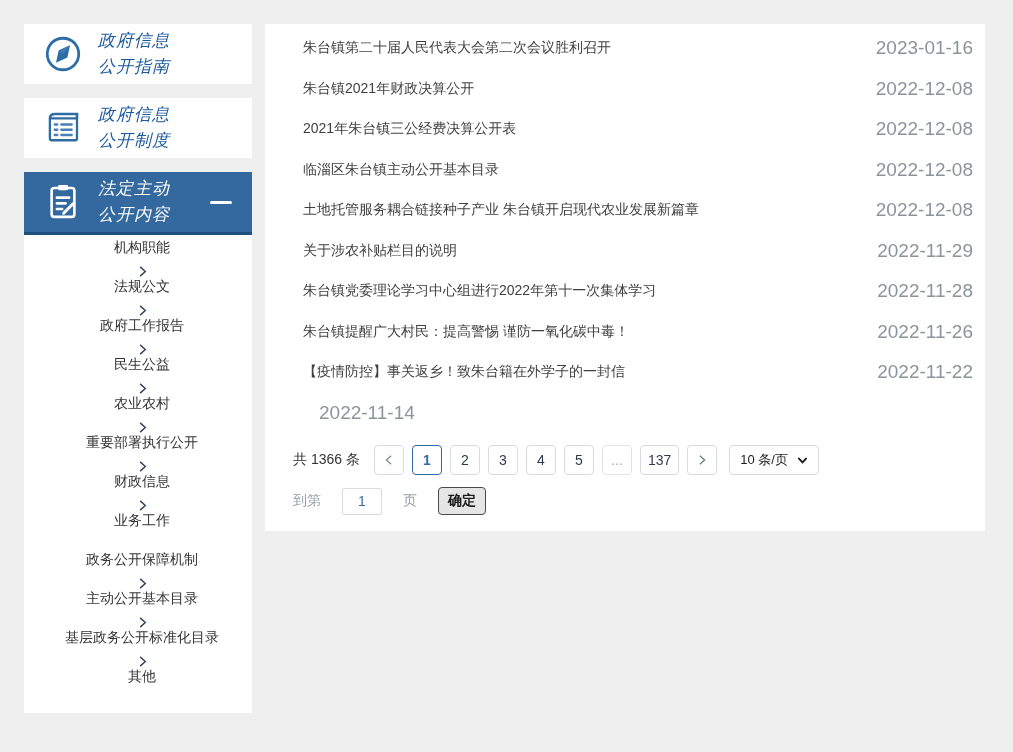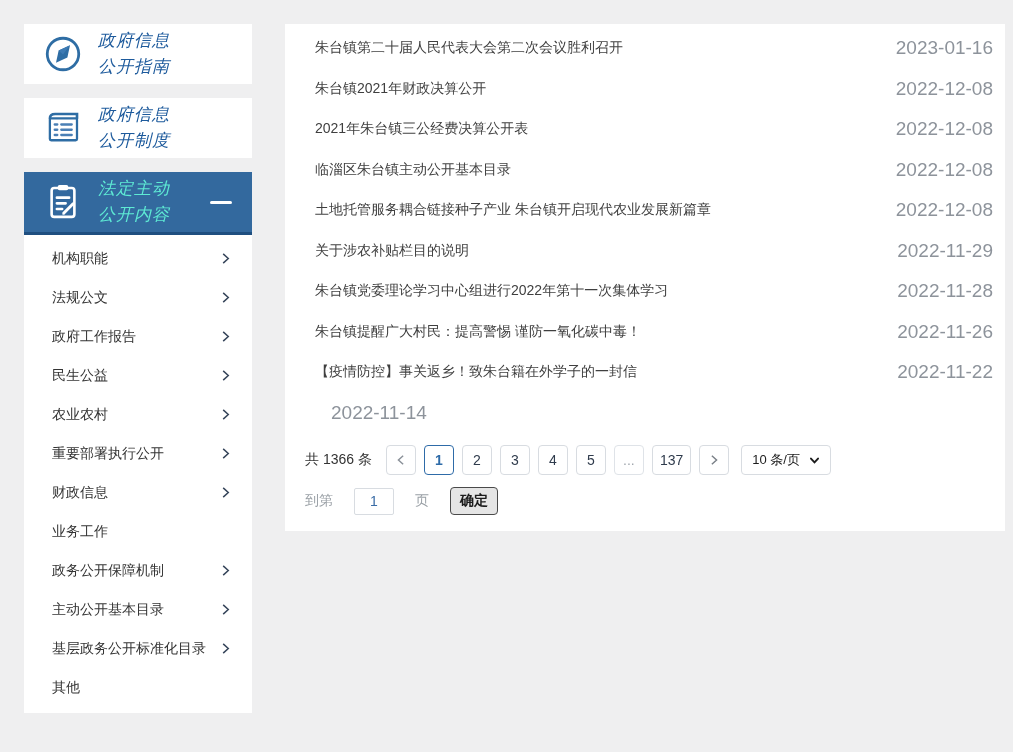--- a/index.html
+++ b/index.html
@@ -12,32 +12,32 @@
 
   
   .sidebar { position:absolute; left:24px; top:24px; width:228px; }
   .side-block {
     background:#ffffff; height:60px; margin-bottom:14px;
     display:flex; align-items:center; padding:0 8px 0 18px; cursor:pointer;
   }
   .side-block .blk-icon { width:42px; height:42px; flex:0 0 42px; margin-right:14px; display:flex; align-items:center; justify-content:center; }
   .side-block .labels { font-size:17px; line-height:26px; color:#1d5a9c; font-weight:500; letter-spacing:1px;font-style:italic; }
   .side-block.active { background:#33699e; border-bottom:3px solid #1f4f80; height:63px; margin-bottom:0; }
-  .side-block.active .labels { color:#5eead4; }
+  .side-block.active .labels { color:#ffffff; }
   .side-block.active .dash { margin-left:auto; margin-right:12px; width:22px; height:3px; background:#ffffff; border-radius:2px; }
 
   .side-menu { background:#ffffff; padding:4px 0 6px 0; }
   .menu-item {
     height:39px; display:flex; align-items:center; justify-content:space-between;
-    padding:0 20px 0 28px; font-size:14px; color:#333333; cursor:pointer;
+    padding:0 20px 0 28px; font-size:14px; color:#333333; cursor:pointer;flex-direction:column;
   }
   .menu-item svg { flex:0 0 auto; }
 
   
-  .main { position:absolute; left:265px; top:24px; width:720px; background:#ffffff; padding:4px 0 16px 8px;margin-left:20px; }
+  .main { position:absolute; left:265px; top:24px; width:720px; background:#ffffff; padding:4px 0 16px 16px; }
   .news-row {
     height:40.5px; display:flex; align-items:center; justify-content:space-between;
     padding:0 12px 0 22px;
   }
   .news-title { font-size:14px; color:#3f3f3f; cursor:pointer; white-space:nowrap; overflow:hidden; text-overflow:ellipsis; }
   .news-date { font-size:19px; color:#8d939b; flex:0 0 auto; margin-left:16px; }
 
   .pagination { display:flex; align-items:center; gap:8px; margin:12px 0 0 12px; }
   .total { font-size:14px; color:#333; margin-right:6px; }
   .pg-btn {

